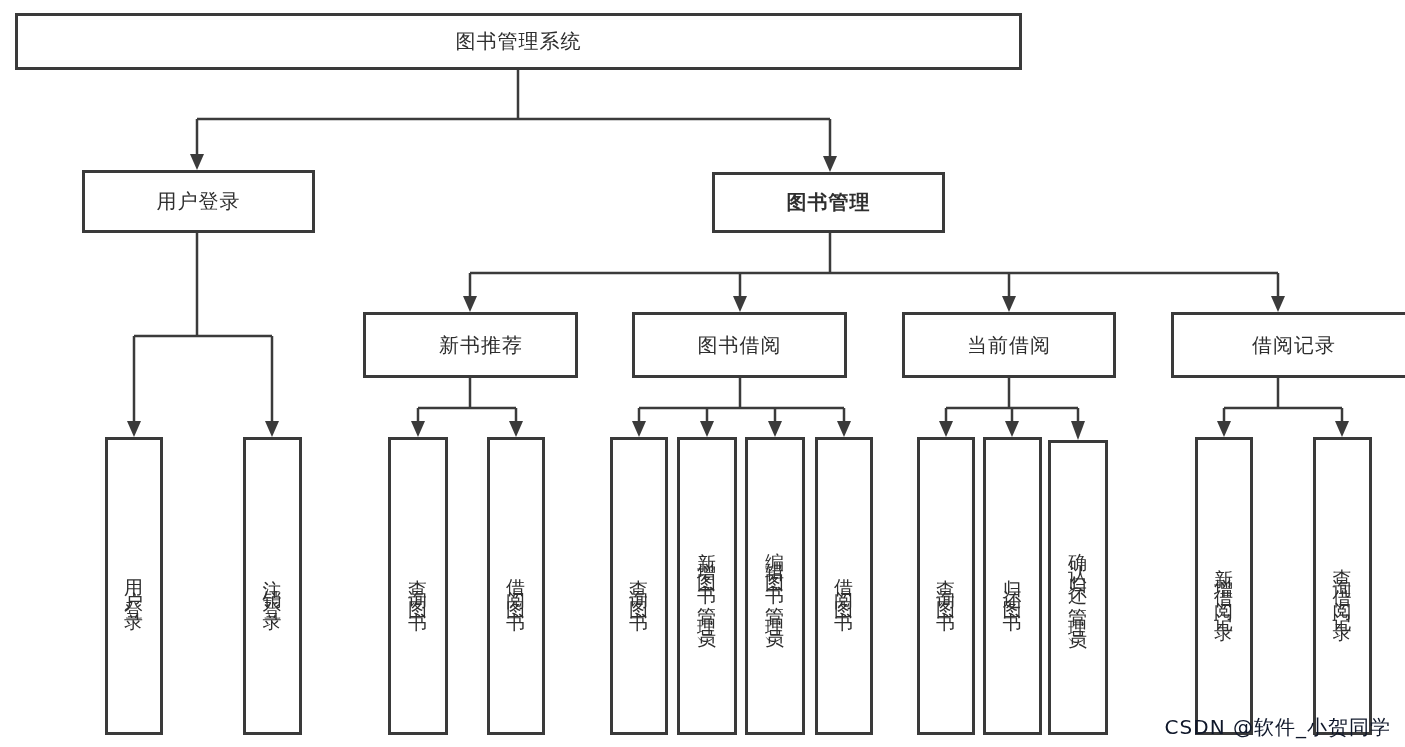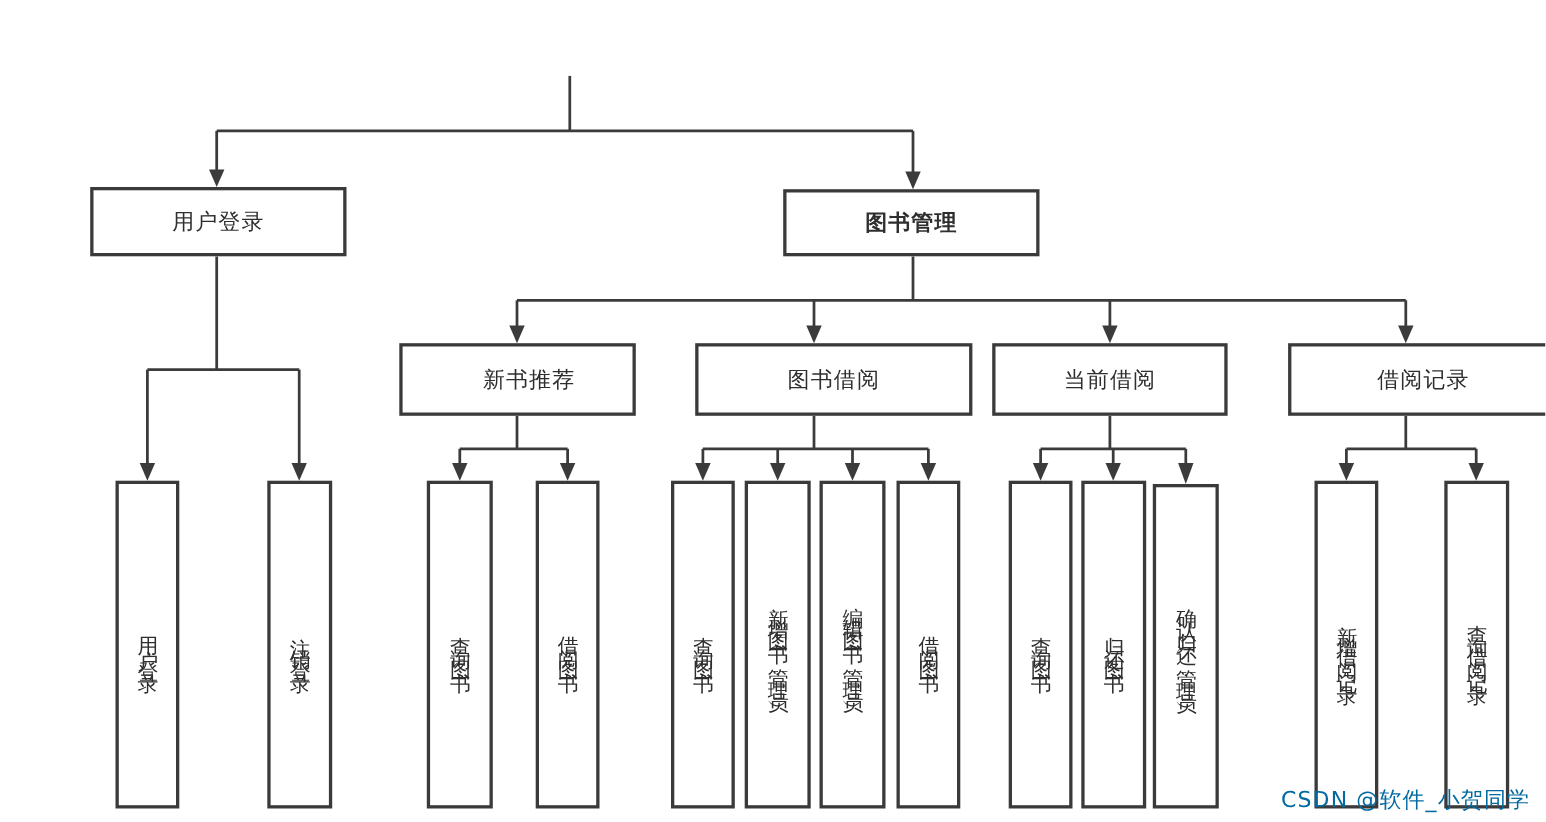--- a/index.html
+++ b/index.html
@@ -44,21 +44,21 @@
     font-size: 19px;
     letter-spacing: 11px;
     line-height: 1;
     white-space: nowrap;
   }
   .watermark {
     position: absolute;
     right: 14px;
     bottom: 6px;
     font-size: 20px;
-    color: #0369a1;
+    color: #0f172a;
     letter-spacing: 1px;
     z-index: 3;
     white-space: nowrap;
   }
 </style>
 </head>
 <body>
 
 <div class="canvas">
 
@@ -121,32 +121,35 @@
       <path d="M768 421 L782 421 L775 437 Z"></path>
       <path d="M837 421 L851 421 L844 437 Z"></path>
       <path d="M939 421 L953 421 L946 437 Z"></path>
       <path d="M1005 421 L1019 421 L1012 437 Z"></path>
       <path d="M1071 421 L1085 421 L1078 440 Z"></path>
       <path d="M1217 421 L1231 421 L1224 437 Z"></path>
       <path d="M1335 421 L1349 421 L1342 437 Z"></path>
     </g>
   </svg>
 
+  <div class="box hbox" style="left:15px;top:13px;width:1007px;height:57px;">
+    <span>图书管理系统</span>
+  </div>
 
   <div class="box hbox" style="left:82px;top:170px;width:233px;height:63px;">
     <span>用户登录</span>
   </div>
   <div class="box hbox" style="left:712px;top:172px;width:233px;height:61px;font-weight:bold;">
     <span>图书管理</span>
   </div>
 
   <div class="box hbox" style="left:363px;top:312px;width:215px;height:66px;padding-left:21px;">
     <span>新书推荐</span>
   </div>
-  <div class="box hbox" style="left:632px;top:312px;width:252px;height:66px;">
+  <div class="box hbox" style="left:632px;top:312px;width:215px;height:66px;">
     <span>图书借阅</span>
   </div>
   <div class="box hbox" style="left:902px;top:312px;width:214px;height:66px;">
     <span>当前借阅</span>
   </div>
   <div class="box hbox" style="left:1171px;top:312px;width:246px;height:66px;">
     <span>借阅记录</span>
   </div>
 
   <div class="box vbox" style="left:105px;top:437px;width:58px;height:298px;">

